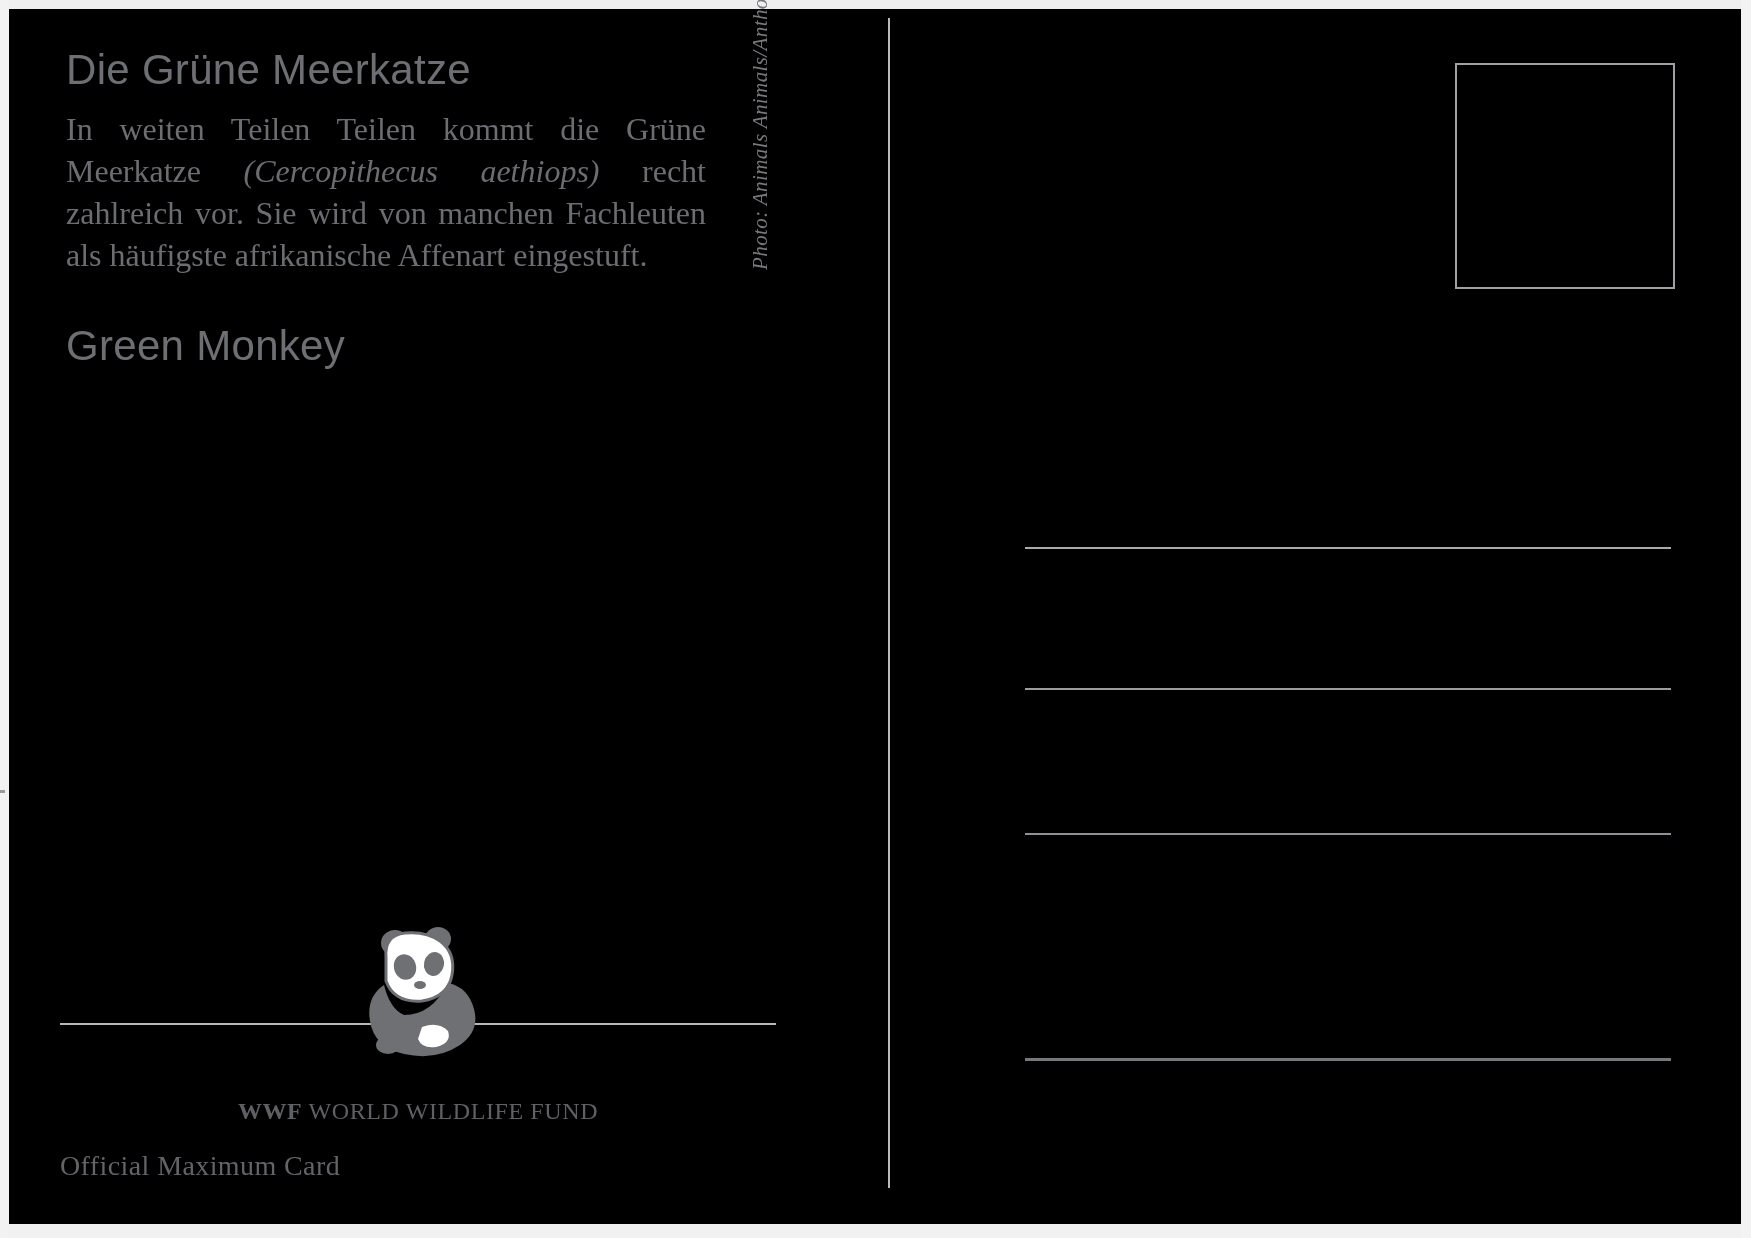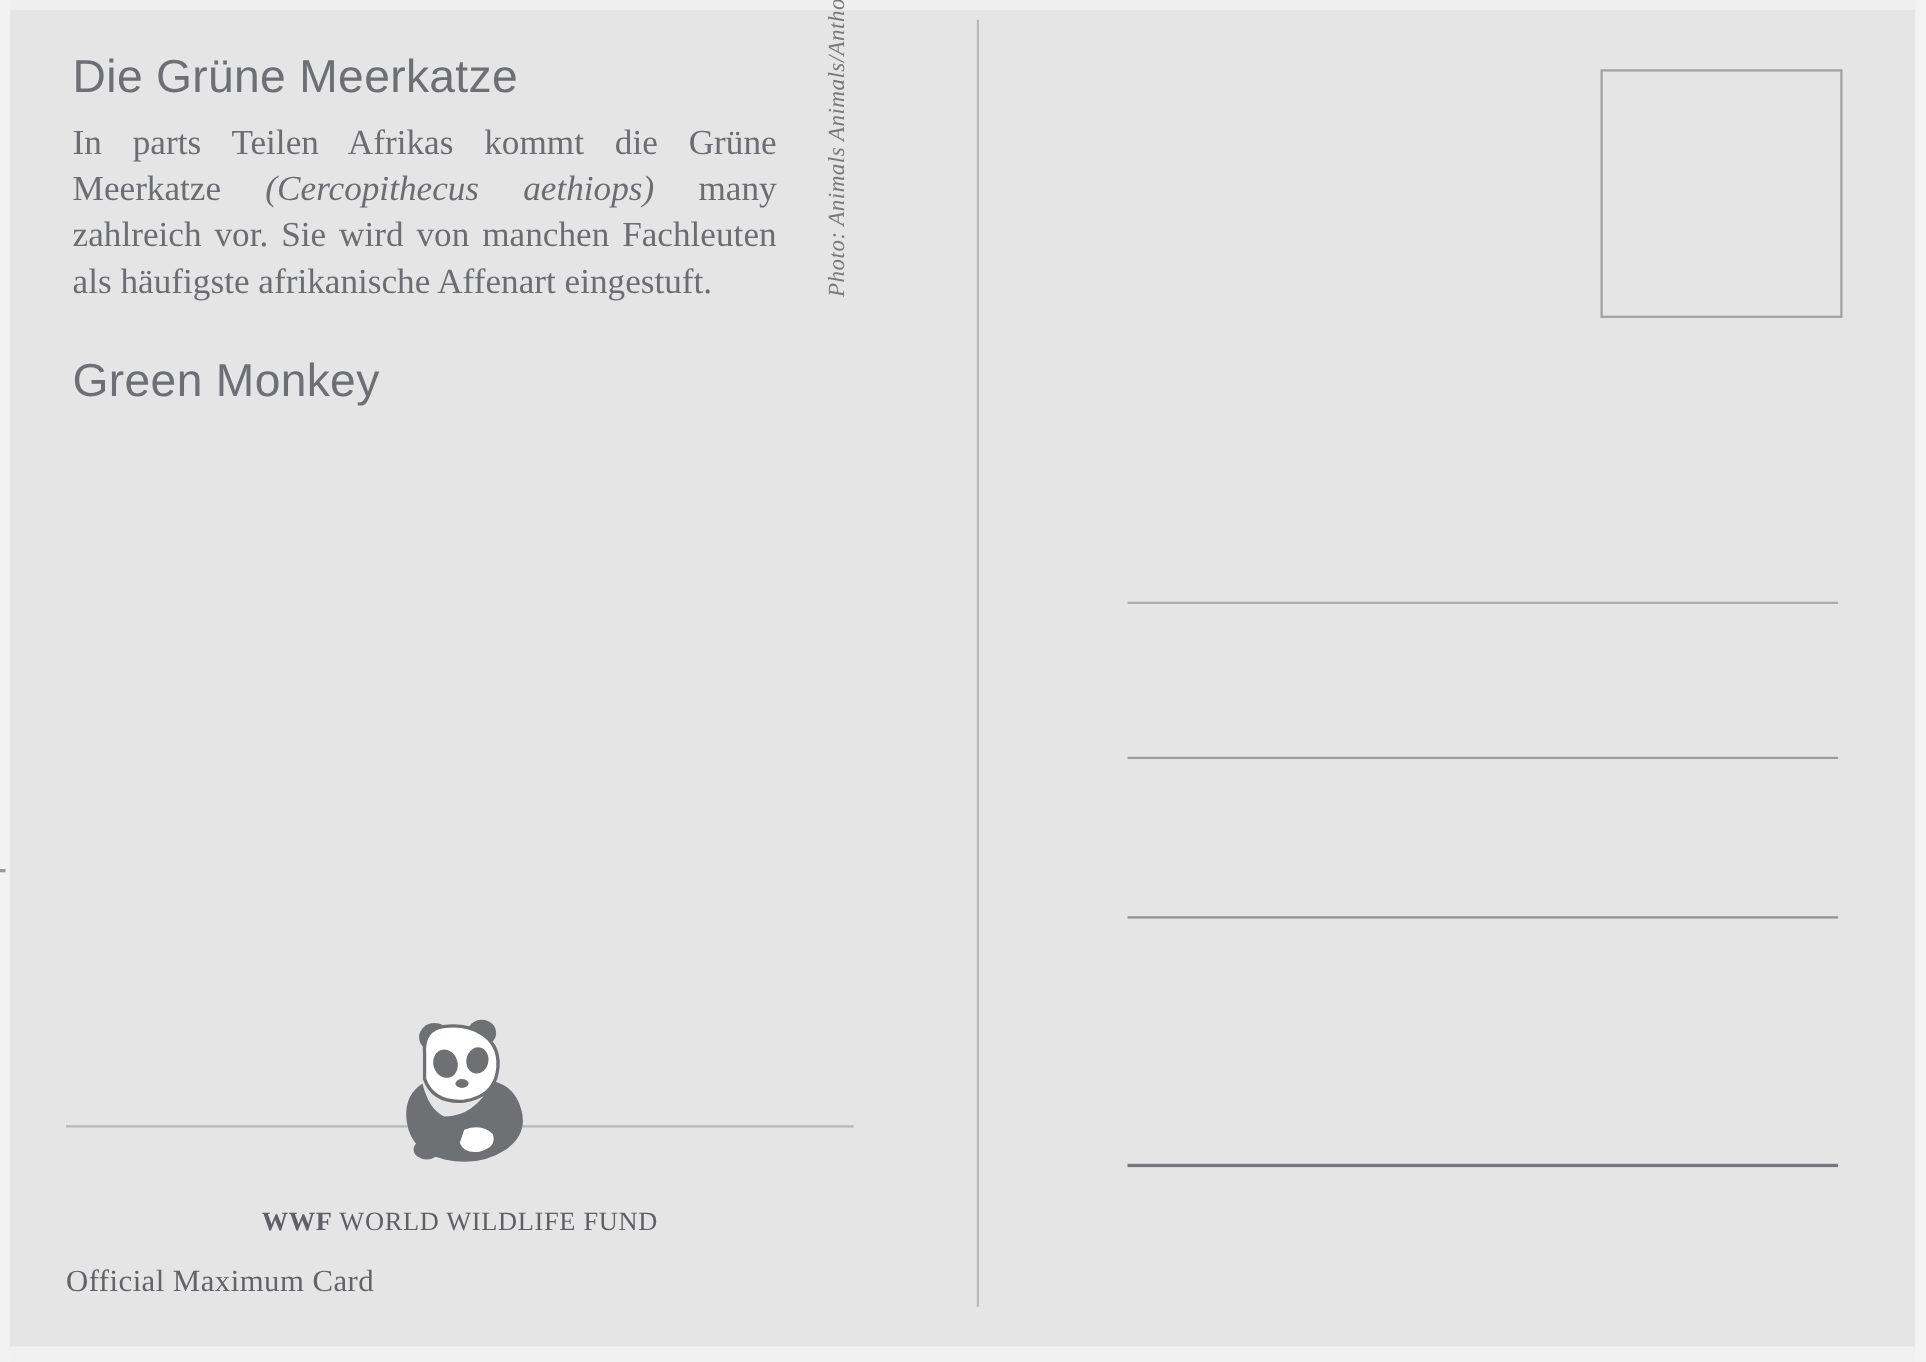--- a/index.html
+++ b/index.html
@@ -13,21 +13,21 @@
     font-family: "Liberation Serif", serif;
     color: #6f7073;
     overflow: hidden;
   }
   .card {
     position: absolute;
     left: 0;
     top: 0;
     width: 1751px;
     height: 1238px;
-    background: #e5e5e5;
+    background: #000000;
   }
   
   .scan-edge-top {
     position: absolute;
     left: 0; top: 0; width: 1751px; height: 9px;
     background: #efefef;
   }
   .scan-edge-bottom {
     position: absolute;
     left: 0; bottom: 0; width: 1751px; height: 14px;
@@ -183,21 +183,21 @@
 
   <div class="scan-edge-top"></div>
   <div class="scan-edge-bottom"></div>
   <div class="scan-edge-left"></div>
   <div class="scan-edge-right"></div>
   <div class="tick-left"></div>
 
   <div class="left-col">
 
     <h1 class="title">Die Grüne Meerkatze</h1>
-    <p class="body"><span>In parts Teilen Afrikas kommt die Grüne Meerkatze </span><span class="sci">(Cercopithecus aethiops)</span><span> many zahlreich vor. Sie wird von manchen Fachleuten als häufigste afrikanische Affenart eingestuft.</span></p>
+    <p class="body"><span>In weiten Teilen Teilen kommt die Grüne Meerkatze </span><span class="sci">(Cercopithecus aethiops)</span><span> recht zahlreich vor. Sie wird von manchen Fachleuten als häufigste afrikanische Affenart eingestuft.</span></p>
 
     <h1 class="title second">Green Monkey</h1>
   </div>
 
   <div class="photo-credit-wrap">
     <div class="photo-credit">Photo: Animals Animals/Anthony Bannister</div>
   </div>
 
   <div class="divider"></div>
 

